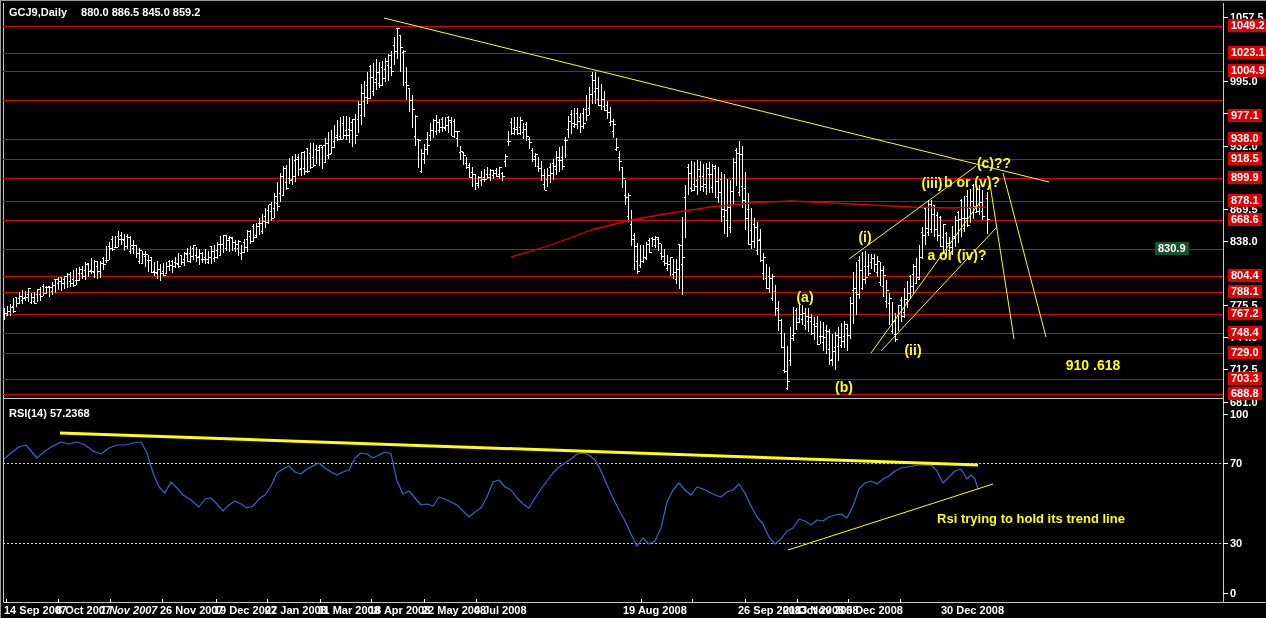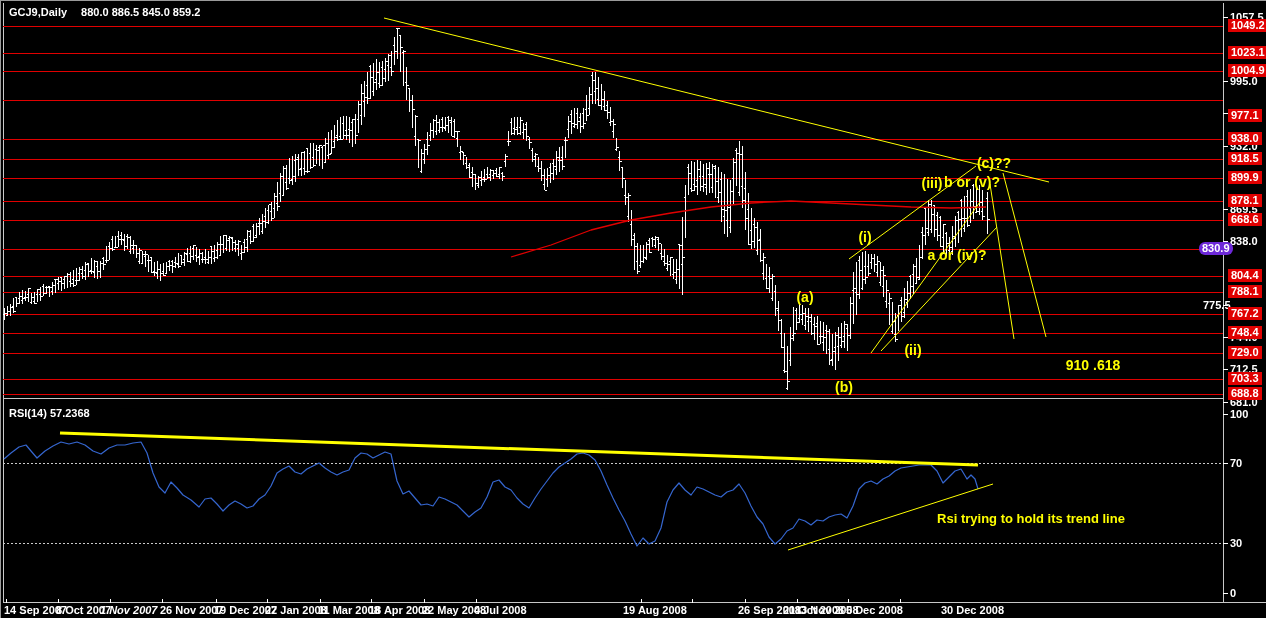--- a/index.html
+++ b/index.html
@@ -88,34 +88,34 @@
       <line x1="847.5" y1="598" x2="847.5" y2="602" stroke="#ffffff" stroke-width="1" shape-rendering="crispEdges"></line>
       <line x1="899.5" y1="598" x2="899.5" y2="602" stroke="#ffffff" stroke-width="1" shape-rendering="crispEdges"></line>
     </svg>
   <div id="overlay">
       <div class="lab ax" style="left: 1229px; top: 10px;">1057.5</div>
       <div class="lab ax" style="left: 1229px; top: 74px;">995.0</div>
       <div class="lab ax" style="left: 1229px; top: 106px;">963.5</div>
       <div class="lab ax" style="left: 1229px; top: 139px;">932.0</div>
       <div class="lab ax" style="left: 1229px; top: 202px;">869.5</div>
       <div class="lab ax" style="left: 1229px; top: 234px;">838.0</div>
-      <div class="lab ax" style="left: 1202px; top: 298px; text-align: right;">775.5</div>
+      <div class="lab ax" style="left: 1229px; top: 298px; text-align: right;">775.5</div>
       <div class="lab ax" style="left: 1229px; top: 330px;">744.0</div>
       <div class="lab ax" style="left: 1229px; top: 362px;">712.5</div>
       <div class="lab ax" style="left: 1229px; top: 395px;">681.0</div>
       <div class="lab axbox" style="left: 1227px; top: 18px; background: rgb(224, 0, 0);">1049.2</div>
       <div class="lab axbox" style="left: 1227px; top: 45px; background: rgb(224, 0, 0);">1023.1</div>
       <div class="lab axbox" style="left: 1227px; top: 63px; background: rgb(224, 0, 0);">1004.9</div>
       <div class="lab axbox" style="left: 1227px; top: 108px; background: rgb(224, 0, 0);">977.1</div>
       <div class="lab axbox" style="left: 1227px; top: 131px; background: rgb(224, 0, 0);">938.0</div>
       <div class="lab axbox" style="left: 1227px; top: 151px; background: rgb(224, 0, 0);">918.5</div>
       <div class="lab axbox" style="left: 1227px; top: 170px; background: rgb(224, 0, 0);">899.9</div>
       <div class="lab axbox" style="left: 1227px; top: 193px; background: rgb(224, 0, 0);">878.1</div>
       <div class="lab axbox" style="left: 1227px; top: 212px; background: rgb(224, 0, 0);">668.6</div>
-      <div class="lab axbox" style="left: 1198px; top: 241px; background: #6d28d9; border-radius: 6px;">830.9</div>
+      <div class="lab axbox" style="left: 1154px; top: 241px; background: #14532d;">830.9</div>
       <div class="lab axbox" style="left: 1227px; top: 268px; background: rgb(224, 0, 0);">804.4</div>
       <div class="lab axbox" style="left: 1227px; top: 284px; background: rgb(224, 0, 0);">788.1</div>
       <div class="lab axbox" style="left: 1227px; top: 306px; background: rgb(224, 0, 0);">767.2</div>
       <div class="lab axbox" style="left: 1227px; top: 325px; background: rgb(224, 0, 0);">748.4</div>
       <div class="lab axbox" style="left: 1227px; top: 345px; background: rgb(224, 0, 0);">729.0</div>
       <div class="lab axbox" style="left: 1227px; top: 371px; background: rgb(224, 0, 0);">703.3</div>
       <div class="lab axbox" style="left: 1227px; top: 386px; background: rgb(224, 0, 0);">688.8</div>
       <div class="lab ax" style="left: 1229px; top: 407px;">100</div>
       <div class="lab ax" style="left: 1229px; top: 456px;">70</div>
       <div class="lab ax" style="left: 1229px; top: 536px;">30</div>

